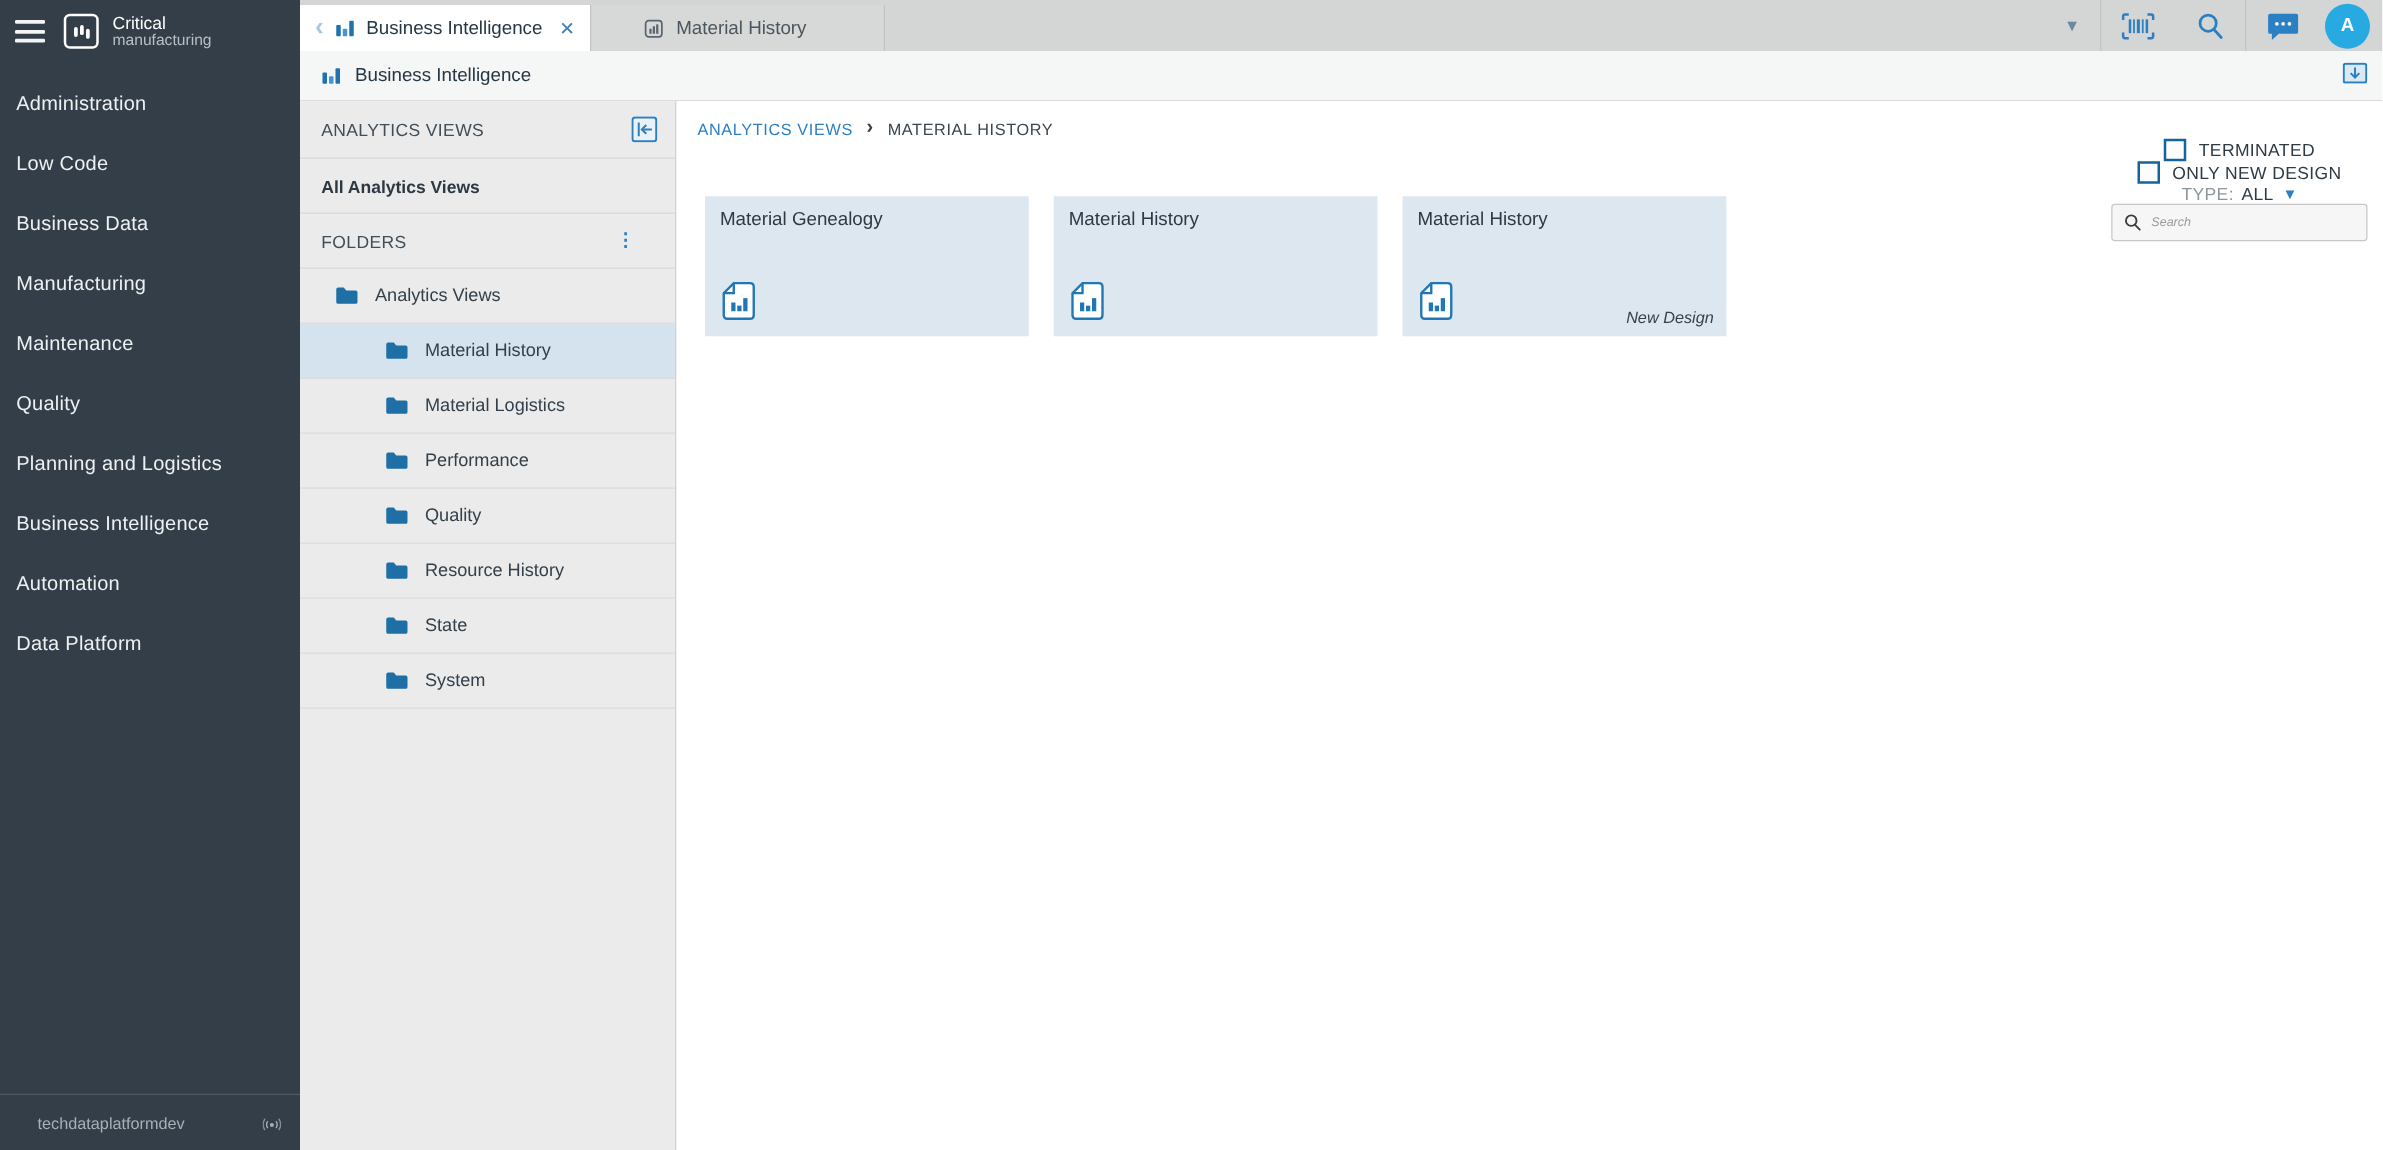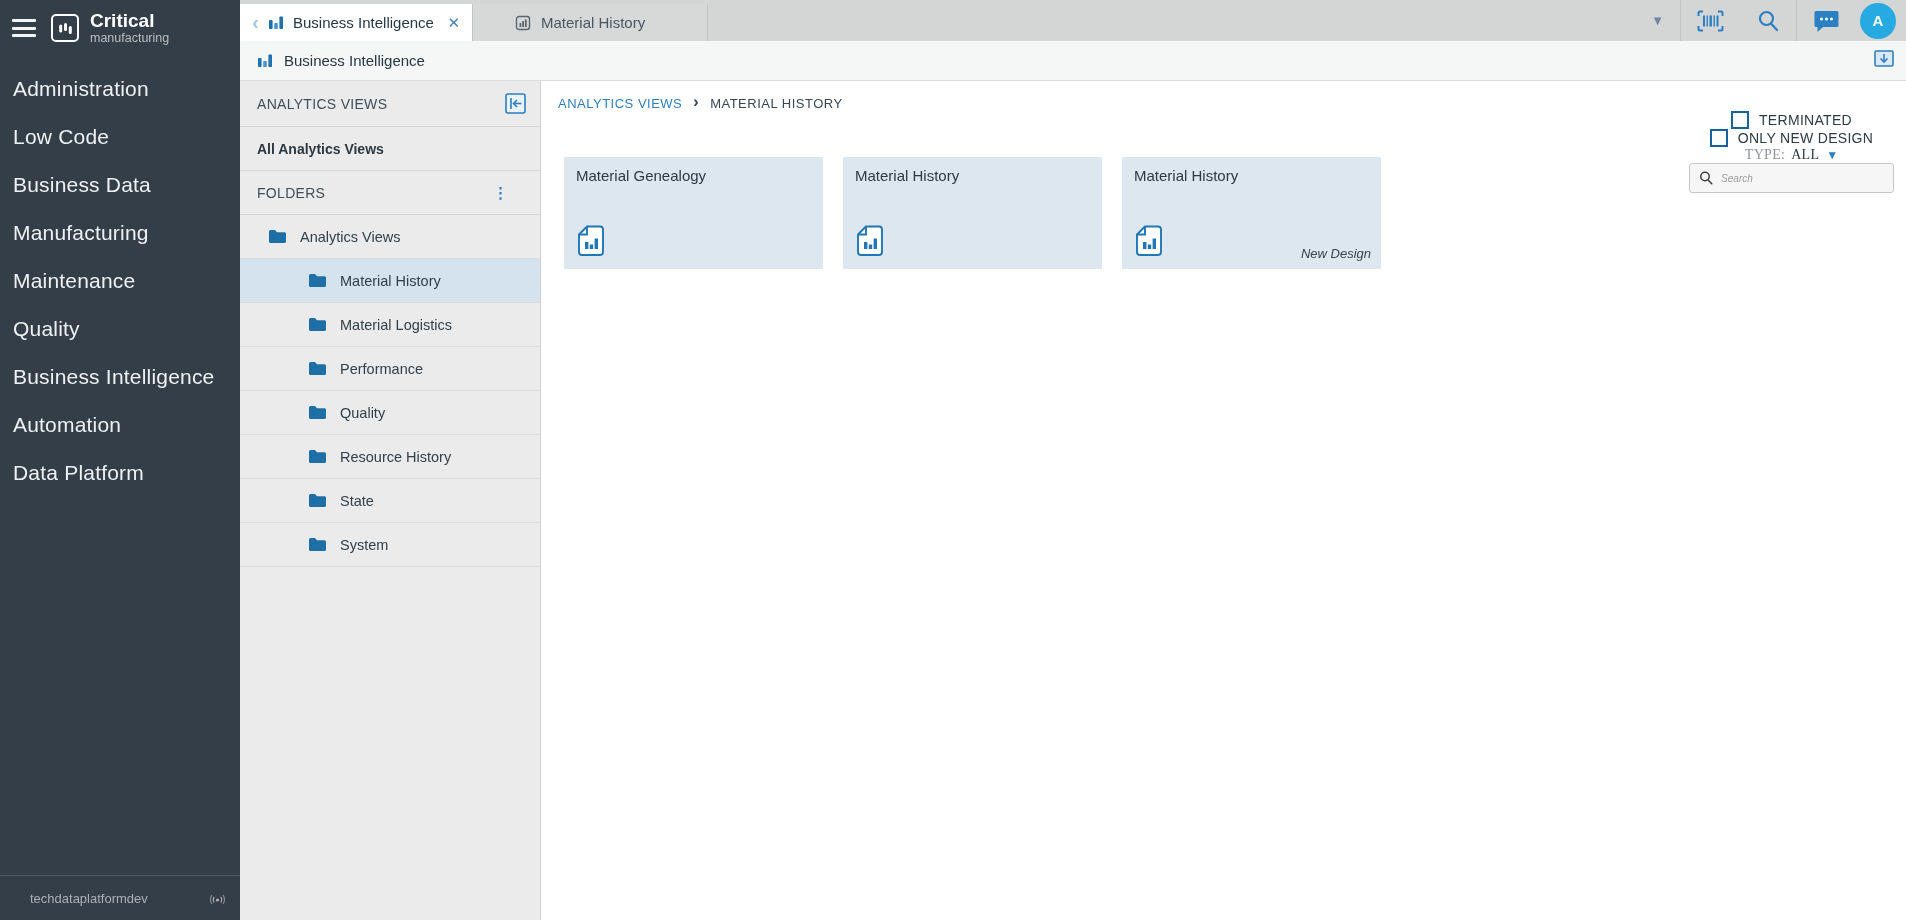--- a/index.html
+++ b/index.html
@@ -10,25 +10,25 @@
   
   .sidebar { position:absolute; left:0; top:0; width:240px; height:920px;
              background:#333e48; z-index:5; }
   .sidebar-header { display:flex; align-items:center; padding:11px 0 0 12px; gap:15px; }
   .hamburger { width:24px; height:18px; display:flex; flex-direction:column;
                justify-content:space-between; cursor:pointer; }
   .hamburger span { display:block; height:3px; background:#f2f4f5; border-radius:1px; }
   .logo-box { width:28px; height:28px; border:2px solid #fff; border-radius:5px;
               display:flex; align-items:center; justify-content:center; }
   .logo-text { line-height:1.08; margin-left:-4px; }
-  .logo-title { color:#fff; font-size:19px; font-weight:bold; }
+  .logo-title { color:#fff; font-size:14px; font-weight:normal; }
   .logo-subtitle { color:#b9bec4; font-size:12.5px; }
   .nav { margin-top:20px; }
   .nav-item { height:48px; display:flex; align-items:center; padding-left:13px;
-              color:#eef1f3; font-size:21px; letter-spacing:.2px; cursor:pointer; }
+              color:#eef1f3; font-size:16px; letter-spacing:.2px; cursor:pointer; }
   .sidebar-footer { position:absolute; left:0; bottom:0; width:100%; height:45px;
                     border-top:1px solid rgba(255,255,255,.14); display:flex;
                     align-items:center; justify-content:space-between; padding:0 15px 0 30px;
                     color:#a9b0b7; font-size:13px; }
 
   
   .topbar { position:absolute; left:240px; top:0; width:1666px; height:41px;
             background:#d4d5d5; display:flex; align-items:flex-end; }
   .tab { height:37px; display:flex; align-items:center; padding:0 12px; cursor:pointer; }
   .tab.active { width:232px; background:#fff; gap:9px; }
@@ -77,21 +77,21 @@
   .crumbs { position:absolute; top:14px; left:16px; display:flex; align-items:center;
             font-size:13px; letter-spacing:.5px; }
   .crumb-link { color:#2e7fc0; cursor:pointer; }
   .crumb-sep { color:#33404a; font-size:16px; font-weight:bold; margin:0 11px; margin-top:-2px; }
   .crumb-current { color:#3a4650; }
   .filterbar { position:absolute; top:30px; right:12px; display:flex; align-items:center;flex-direction:column; }
   .chk-group { display:flex; align-items:center; cursor:pointer; }
   .checkbox { width:18px; height:18px; border:2px solid #15639c; background:#fdfdfd; }
   .chk-label { margin-left:10px; font-size:14px; color:#2e3a44; letter-spacing:.3px; }
   .gap34 { width:34px; } .gap26 { width:26px; }
-  .type-group { display:flex; align-items:center; cursor:pointer;font-family:Liberation Serif, serif; }
+  .type-group { display:flex; align-items:center; cursor:pointer; }
   .type-label { font-size:14px; color:#8e959b; letter-spacing:.3px; }
   .type-value { font-size:14px; color:#2e3a44; margin-left:6px; letter-spacing:.3px; }
   .type-caret { color:#2b7fc3; font-size:12px; margin-left:7px; }
   .searchbox { width:205px; height:30px; border:1px solid #c7c7c7; border-radius:3px;
                background:#f6f6f6; display:flex; align-items:center; padding:0 9px; }
   .searchbox input { border:none; outline:none; background:transparent; font-style:italic;
                      font-size:10px; color:#555; width:100%; margin-left:8px;
                      font-family:"Liberation Sans", sans-serif; }
   .searchbox input::placeholder { color:#9b9b9b; }
 
@@ -127,20 +127,21 @@
         <div class="logo-subtitle">manufacturing</div>
       </div>
     </div>
     <div class="nav">
       <div class="nav-item">Administration</div>
       <div class="nav-item">Low Code</div>
       <div class="nav-item">Business Data</div>
       <div class="nav-item">Manufacturing</div>
       <div class="nav-item">Maintenance</div>
       <div class="nav-item">Quality</div>
+      <div class="nav-item">Planning and Logistics</div>
       <div class="nav-item">Business Intelligence</div>
       <div class="nav-item">Automation</div>
       <div class="nav-item">Data Platform</div>
     </div>
     <div class="sidebar-footer">
       <span>techdataplatformdev</span>
       <svg width="15" height="13" viewBox="0 0 15 13">
         <circle cx="7.5" cy="8" r="1.6" fill="#a9b0b7"></circle>
         <path d="M4.2 10.5 a5 5 0 0 1 0-5.6 M10.8 4.9 a5 5 0 0 1 0 5.6" stroke="#a9b0b7" stroke-width="1.1" fill="none"></path>
         <path d="M2 12 a8 8 0 0 1 0-9 M13 3 a8 8 0 0 1 0 9" stroke="#a9b0b7" stroke-width="1.1" fill="none" opacity=".7"></path>

